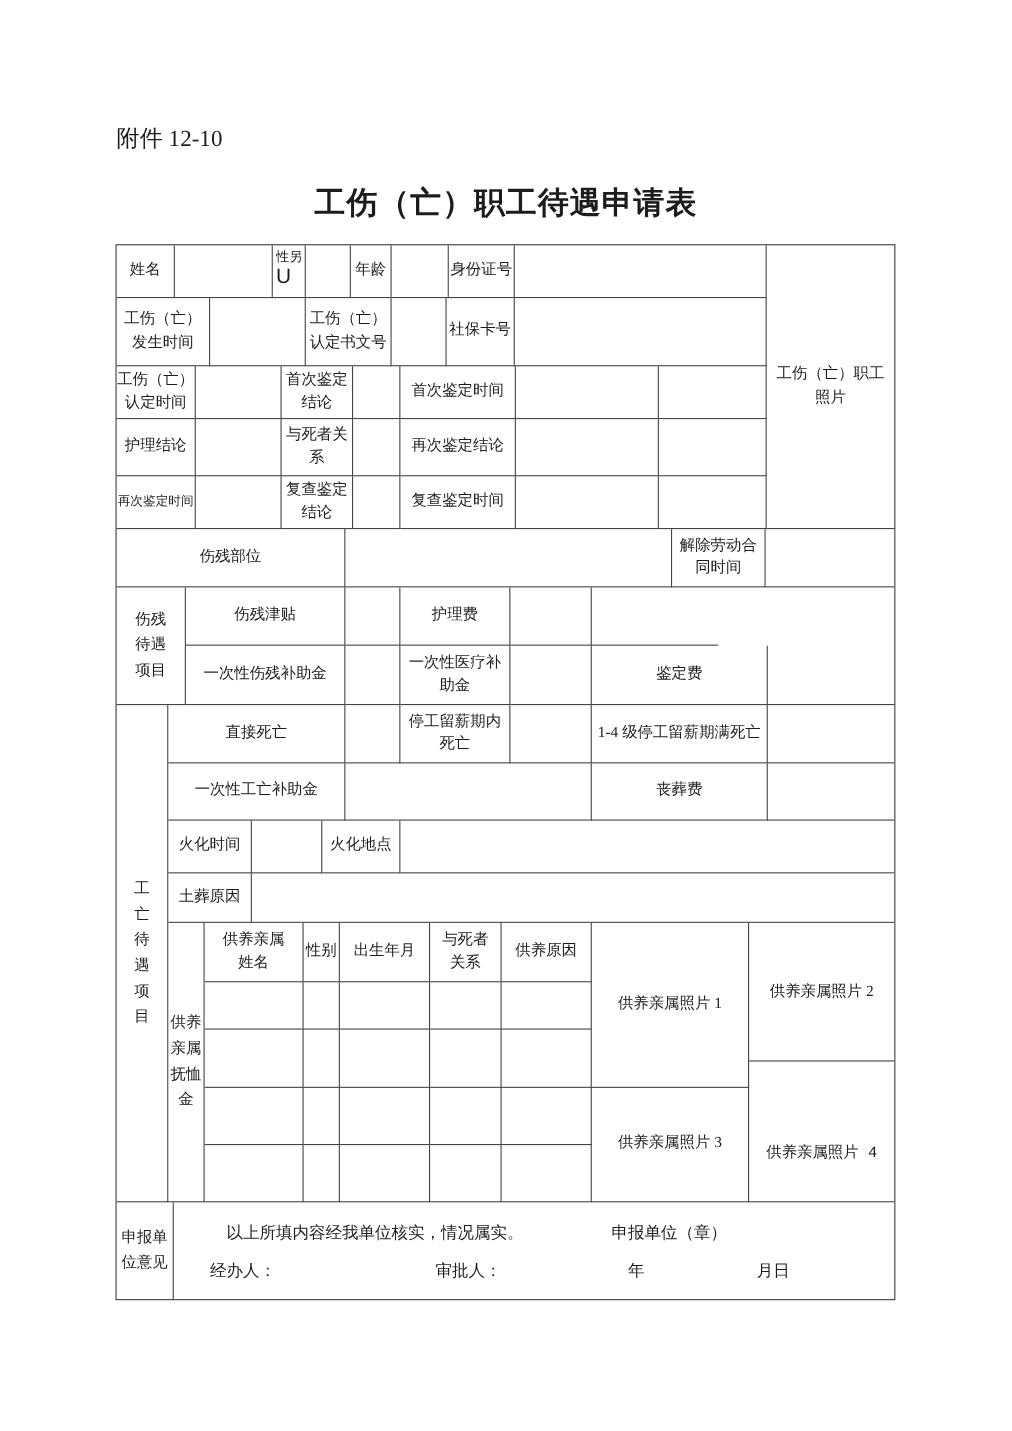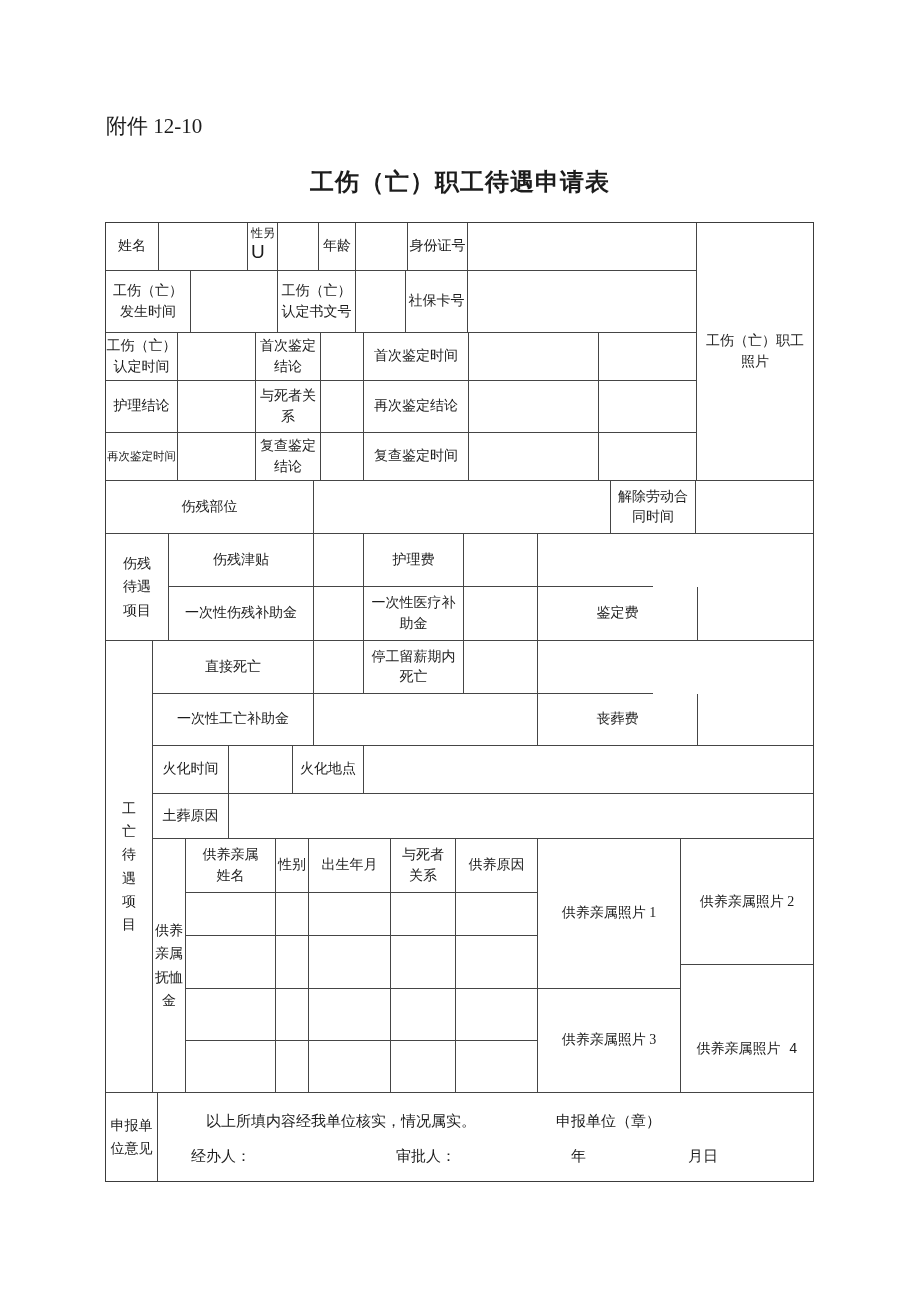--- a/index.html
+++ b/index.html
@@ -3,21 +3,21 @@
 <meta charset="utf-8">
 <style>
   html,body{margin:0;padding:0;}
   body{
     position:relative;width:920px;height:1301px;background:#ffffff;
     font-family:"Liberation Serif", serif;color:#1c1c1c;
   }
   .attachment{position:absolute;left:106px;top:112px;font-size:21px;}
   .title{
     position:absolute;left:0;top:166px;width:920px;text-align:center;
-    font-size:24px;font-weight:bold;font-family:"Liberation Sans", sans-serif;
+    font-size:28px;font-weight:bold;font-family:"Liberation Sans", sans-serif;
     letter-spacing:1px;
   }
   .tbl{
     position:absolute;left:105px;top:222px;width:709px;
     border:1px solid #3c3c3c;box-sizing:border-box;background:#fff;
   }
   .row{display:flex;}
   .col{display:flex;flex-direction:column;}
   .c{
     box-sizing:border-box;border-right:1px solid #454545;border-bottom:1px solid #454545;
@@ -153,20 +153,23 @@
       </div>
     <div class="col" style="width:660px;">
 
       <div class="row" style="height:53px;">
         <div class="c" style="width:161px;">直接死亡</div>
         <div class="c" style="width:50px;"></div>
         <div class="c" style="width:100px;">
             <span class="inner" style="width:88px;">停工留薪期内死亡</span>
           </div>
         <div class="c" style="width:74px;"></div>
+        <div class="c" style="width:160px;">
+            <span class="inner" style="width:150px;">1-4 级停工留薪期满死亡</span>
+          </div>
         <div class="c nbr" style="width:115px;"></div>
       </div>
 
       <div class="row" style="height:52px;">
         <div class="c" style="width:161px;">一次性工亡补助金</div>
         <div class="c" style="width:224px;"></div>
         <div class="c" style="width:160px;">丧葬费</div>
         <div class="c nbr" style="width:115px;"></div>
       </div>
 

